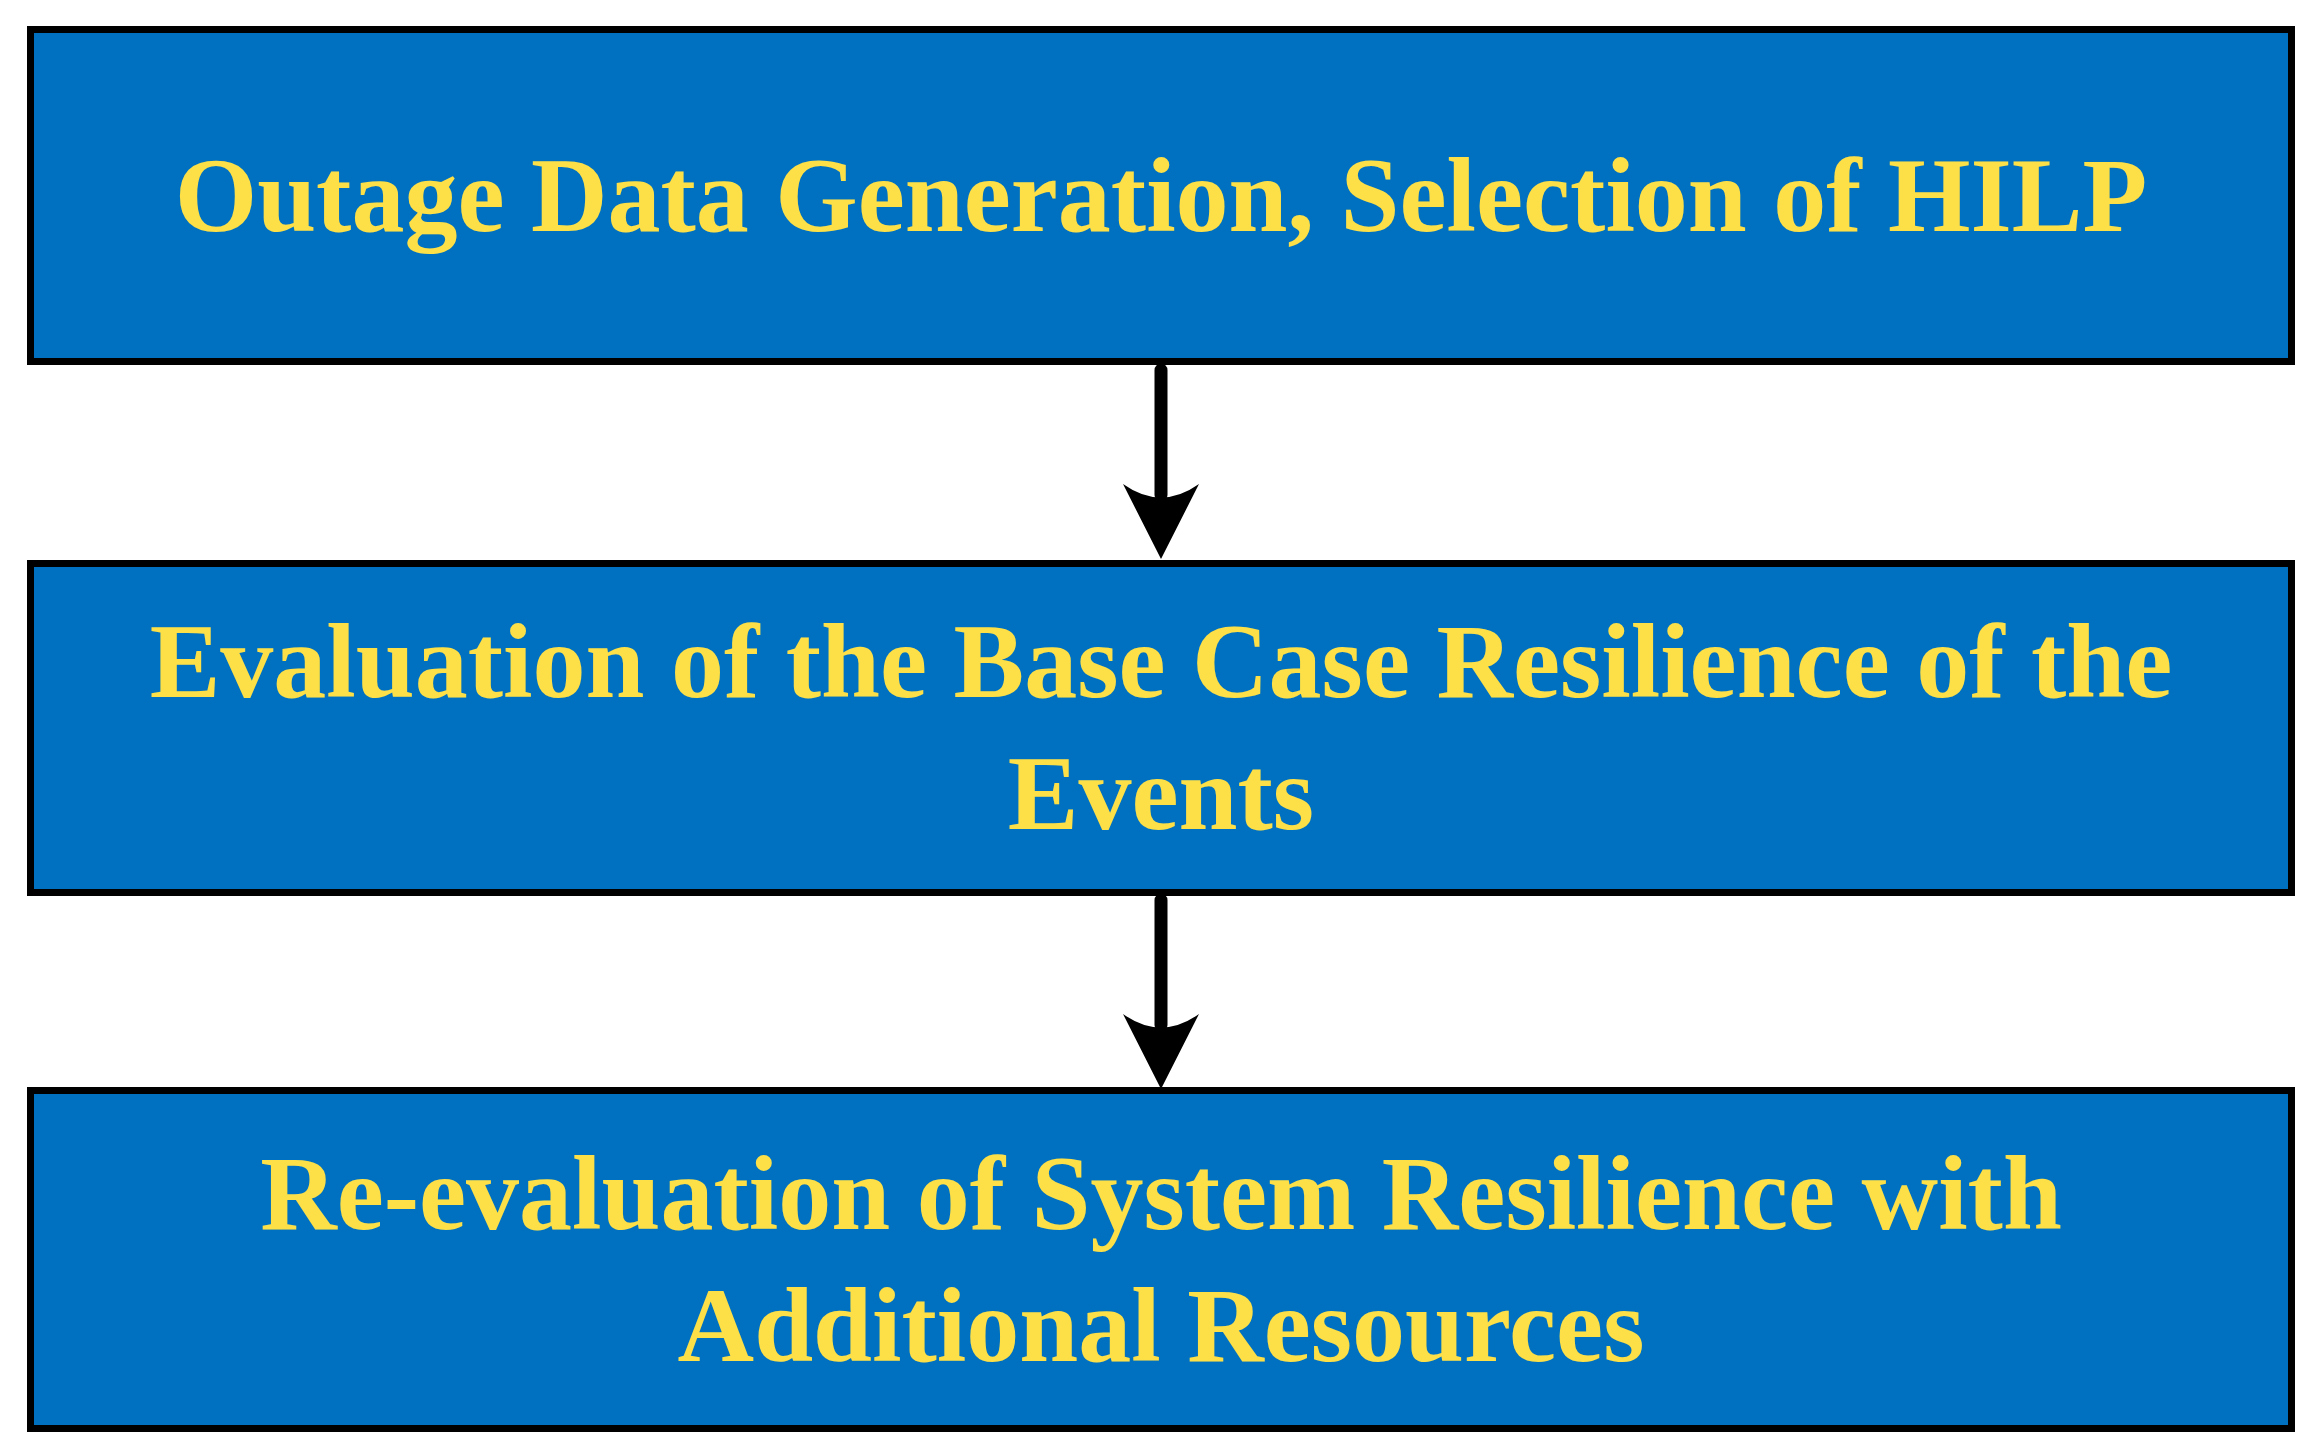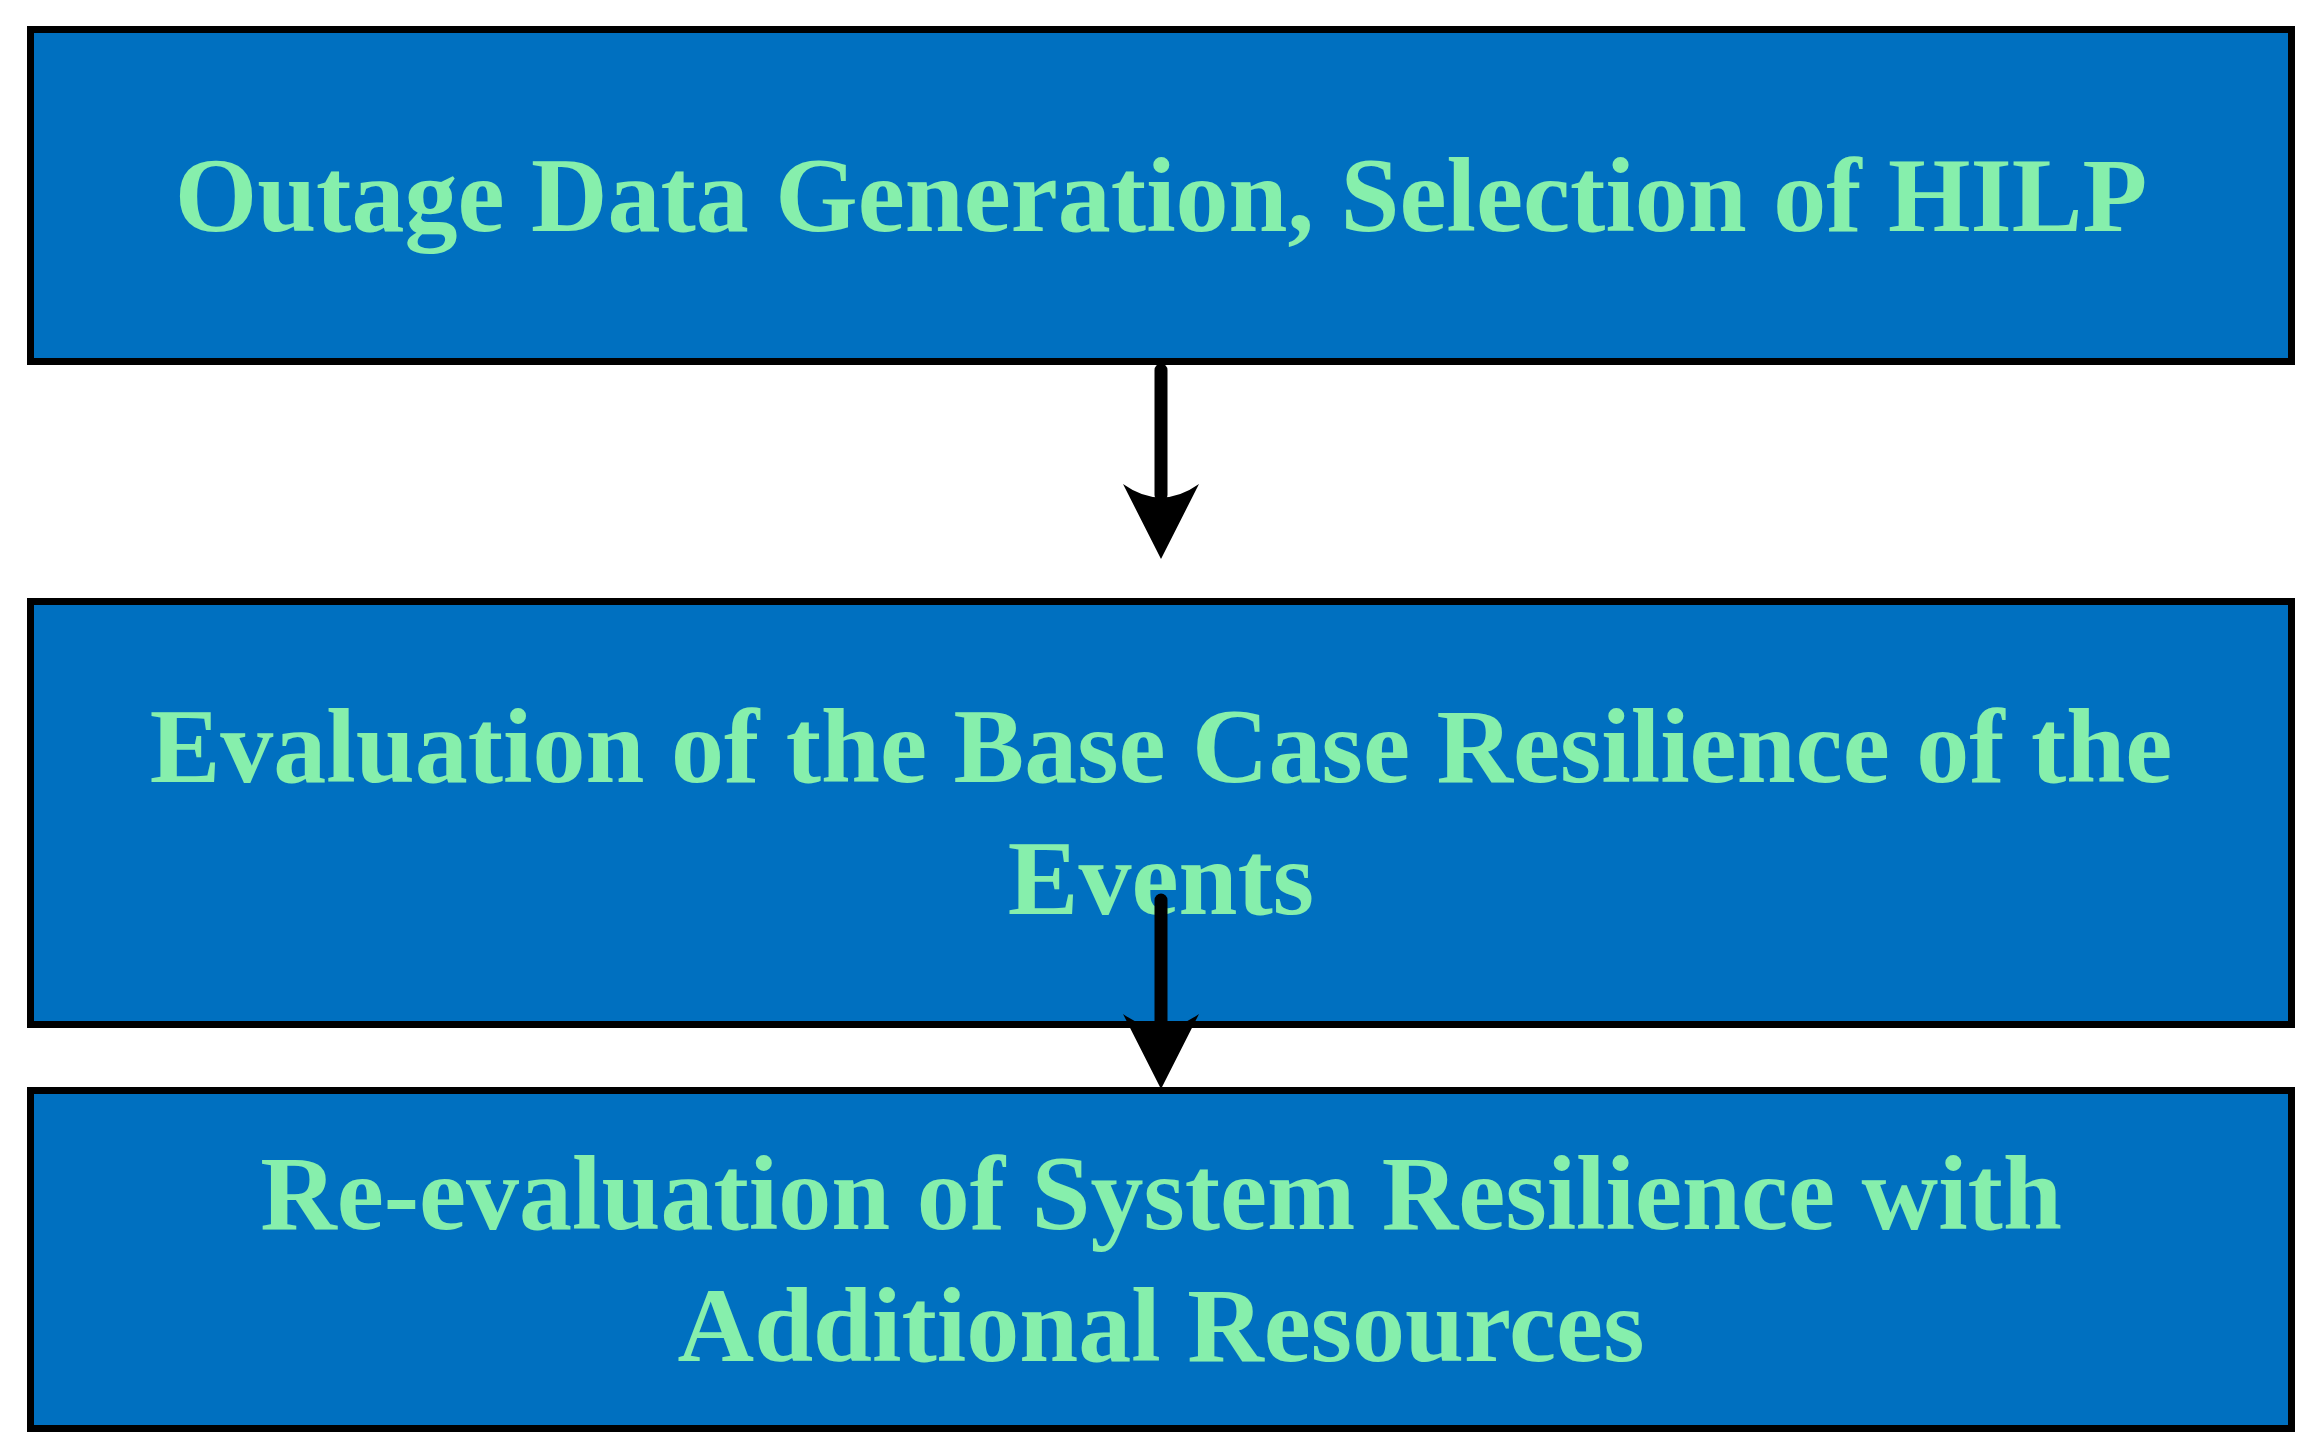--- a/index.html
+++ b/index.html
@@ -22,27 +22,27 @@
     box-sizing: border-box;
     background: #0070C0;
     border: 7px solid #000000;
     display: flex;
     align-items: center;
     justify-content: center;
   }
   .box-text {
     width: 100%;
     text-align: center;
-    color: #86efac;
+    color: #fde047;
     font-weight: bold;
     font-size: 106px;
     line-height: 132px;
   }
   .box1 { top: 26px;   height: 339px; }
-  .box2 { top: 560px;  height: 430px; margin-top: 38px; }
+  .box2 { top: 560px;  height: 336px; }
   .box3 { top: 1087px; height: 345px; }
   .arrow {
     position: absolute;
     left: 1121px;
     width: 80px;
     height: 196px;
   }
   .arrow1 { top: 363px; }
   .arrow2 { top: 893px; }
 </style>

